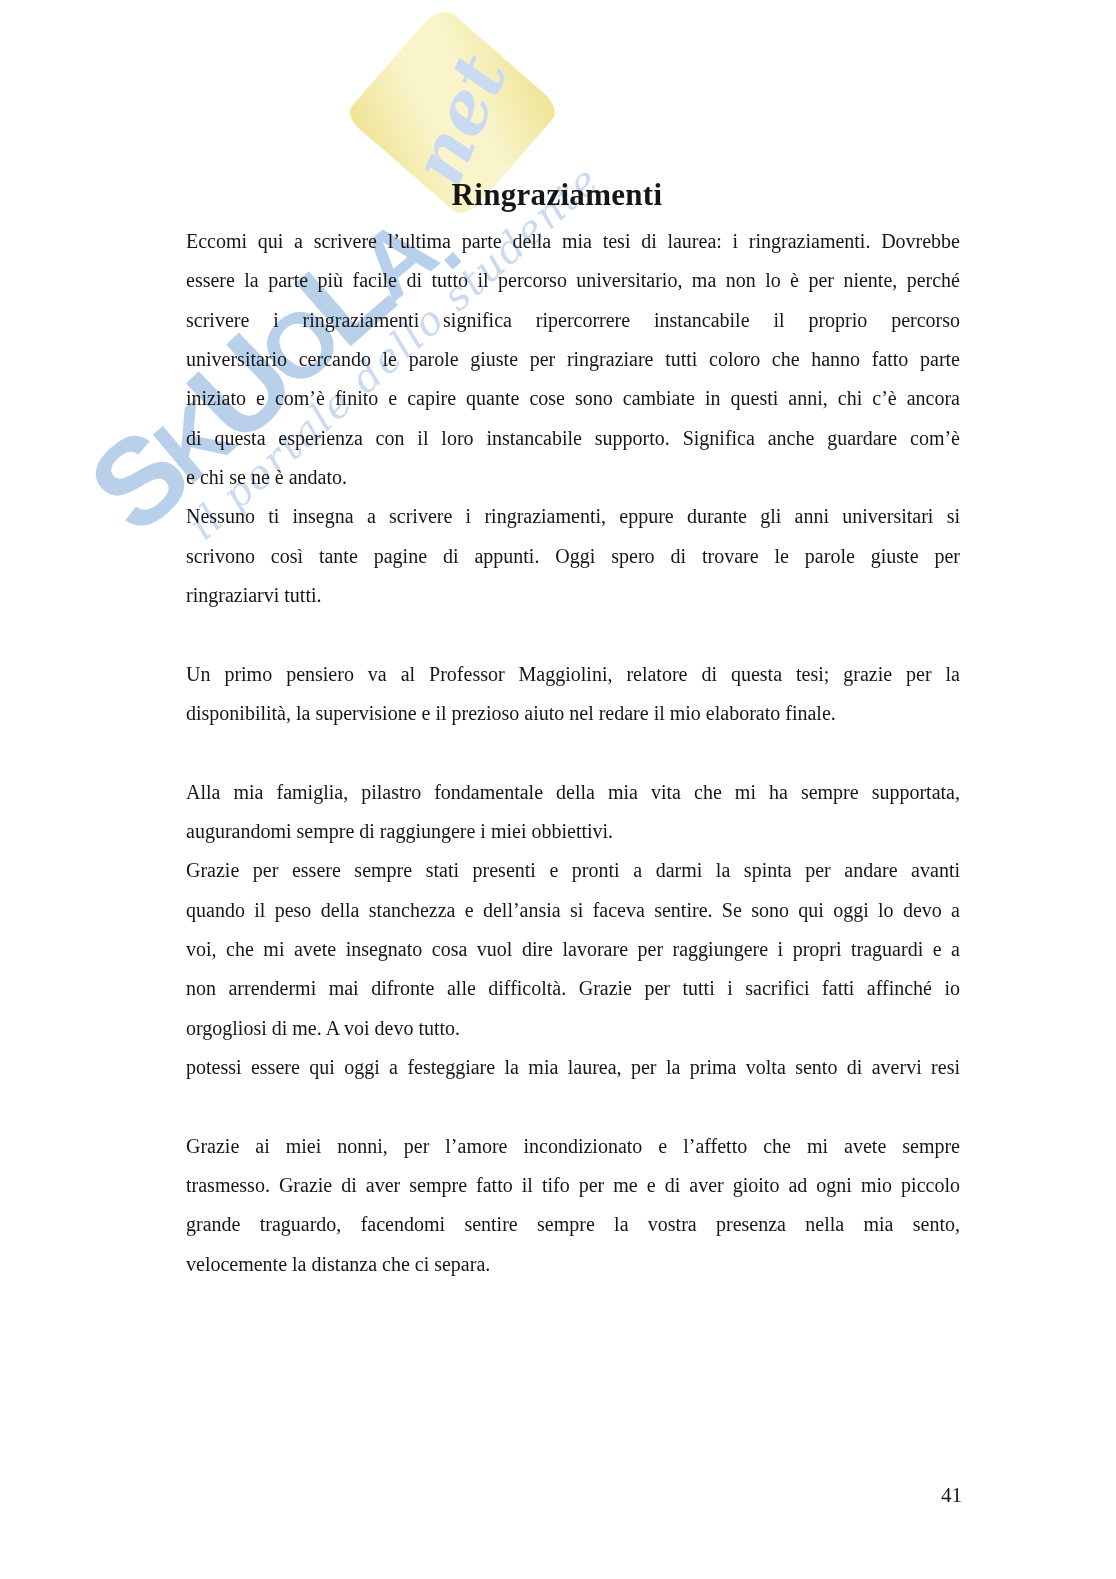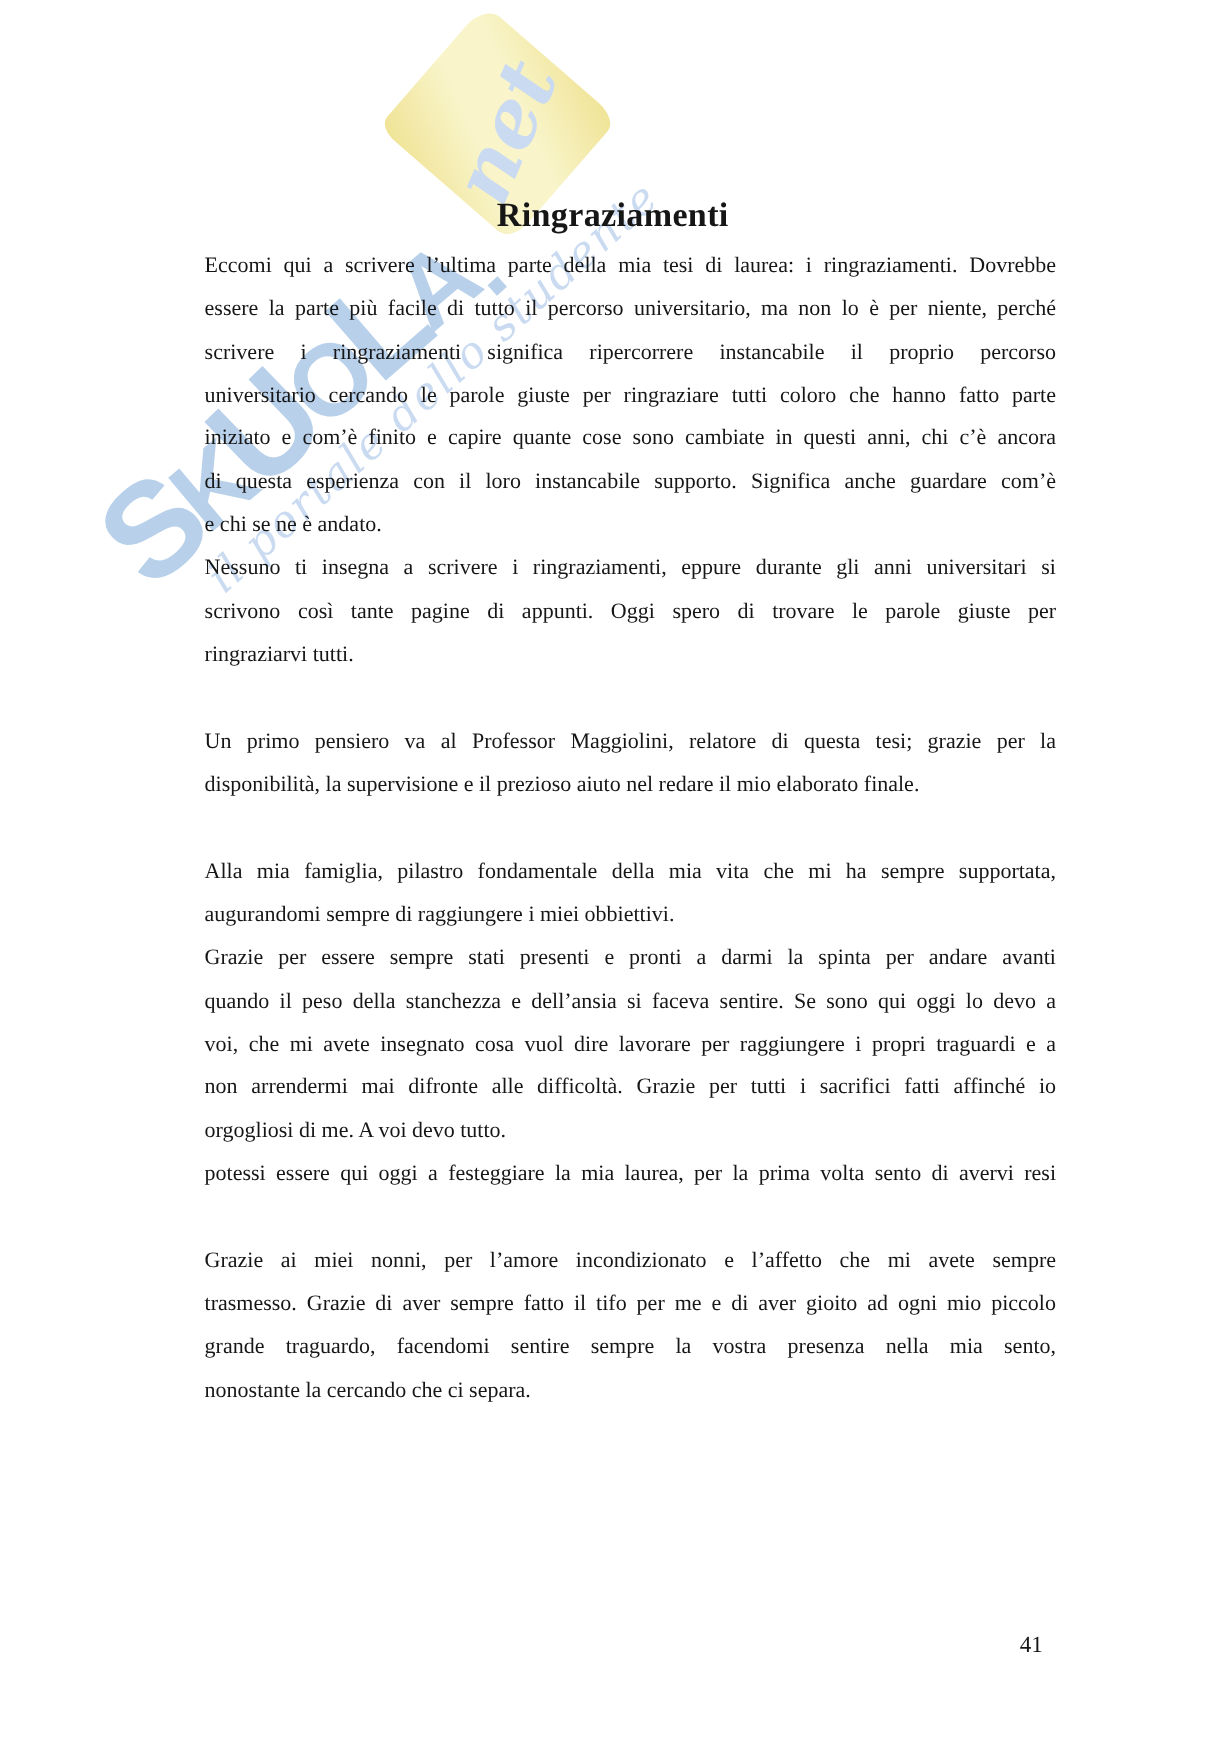--- a/index.html
+++ b/index.html
@@ -100,21 +100,21 @@
     font-size: 20px;
     line-height: 39.33px;
     text-align: justify;
     text-align-last: justify;
     margin-left: 32px;
   }
   .line.last { text-align-last: left; }
 
   .page-number {
     position: absolute;
-    right: 168px;
+    right: 154px;
     top: 1480px;
     font-size: 21px;
     line-height: 30px;
     z-index: 1;
   }
 </style>
 </head>
 <body style="--wm-blue: #b2cde9; --wm-script: #c6d9f0; --wm-yellow: #f9f4c6; --wm-yellow-edge: #eee08a;">
 
 <div class="watermark">
@@ -165,18 +165,18 @@
         <div class="line">quando il peso della stanchezza e dell’ansia si faceva sentire. Se sono qui oggi lo devo a</div>
         <div class="line">voi, che mi avete insegnato cosa vuol dire lavorare per raggiungere i propri traguardi e a</div>
         <div class="line">non arrendermi mai difronte alle difficoltà. Grazie per tutti i sacrifici fatti affinché io</div>
         <div class="line last">orgogliosi di me. A voi devo tutto.</div>
         <div class="line">potessi essere qui oggi a festeggiare la mia laurea, per la prima volta sento di avervi resi</div>
       </div>
       <div class="para gap">
         <div class="line">Grazie ai miei nonni, per l’amore incondizionato e l’affetto che mi avete sempre</div>
         <div class="line">trasmesso. Grazie di aver sempre fatto il tifo per me e di aver gioito ad ogni mio piccolo</div>
         <div class="line">grande traguardo, facendomi sentire sempre la vostra presenza nella mia sento,</div>
-        <div class="line last">nonostante la cercando che ci separa.</div>
+        <div class="line last">velocemente la distanza che ci separa.</div>
       </div>
     </div>
 </div>
 
 <div class="page-number">41</div>
 
 </body></html>

